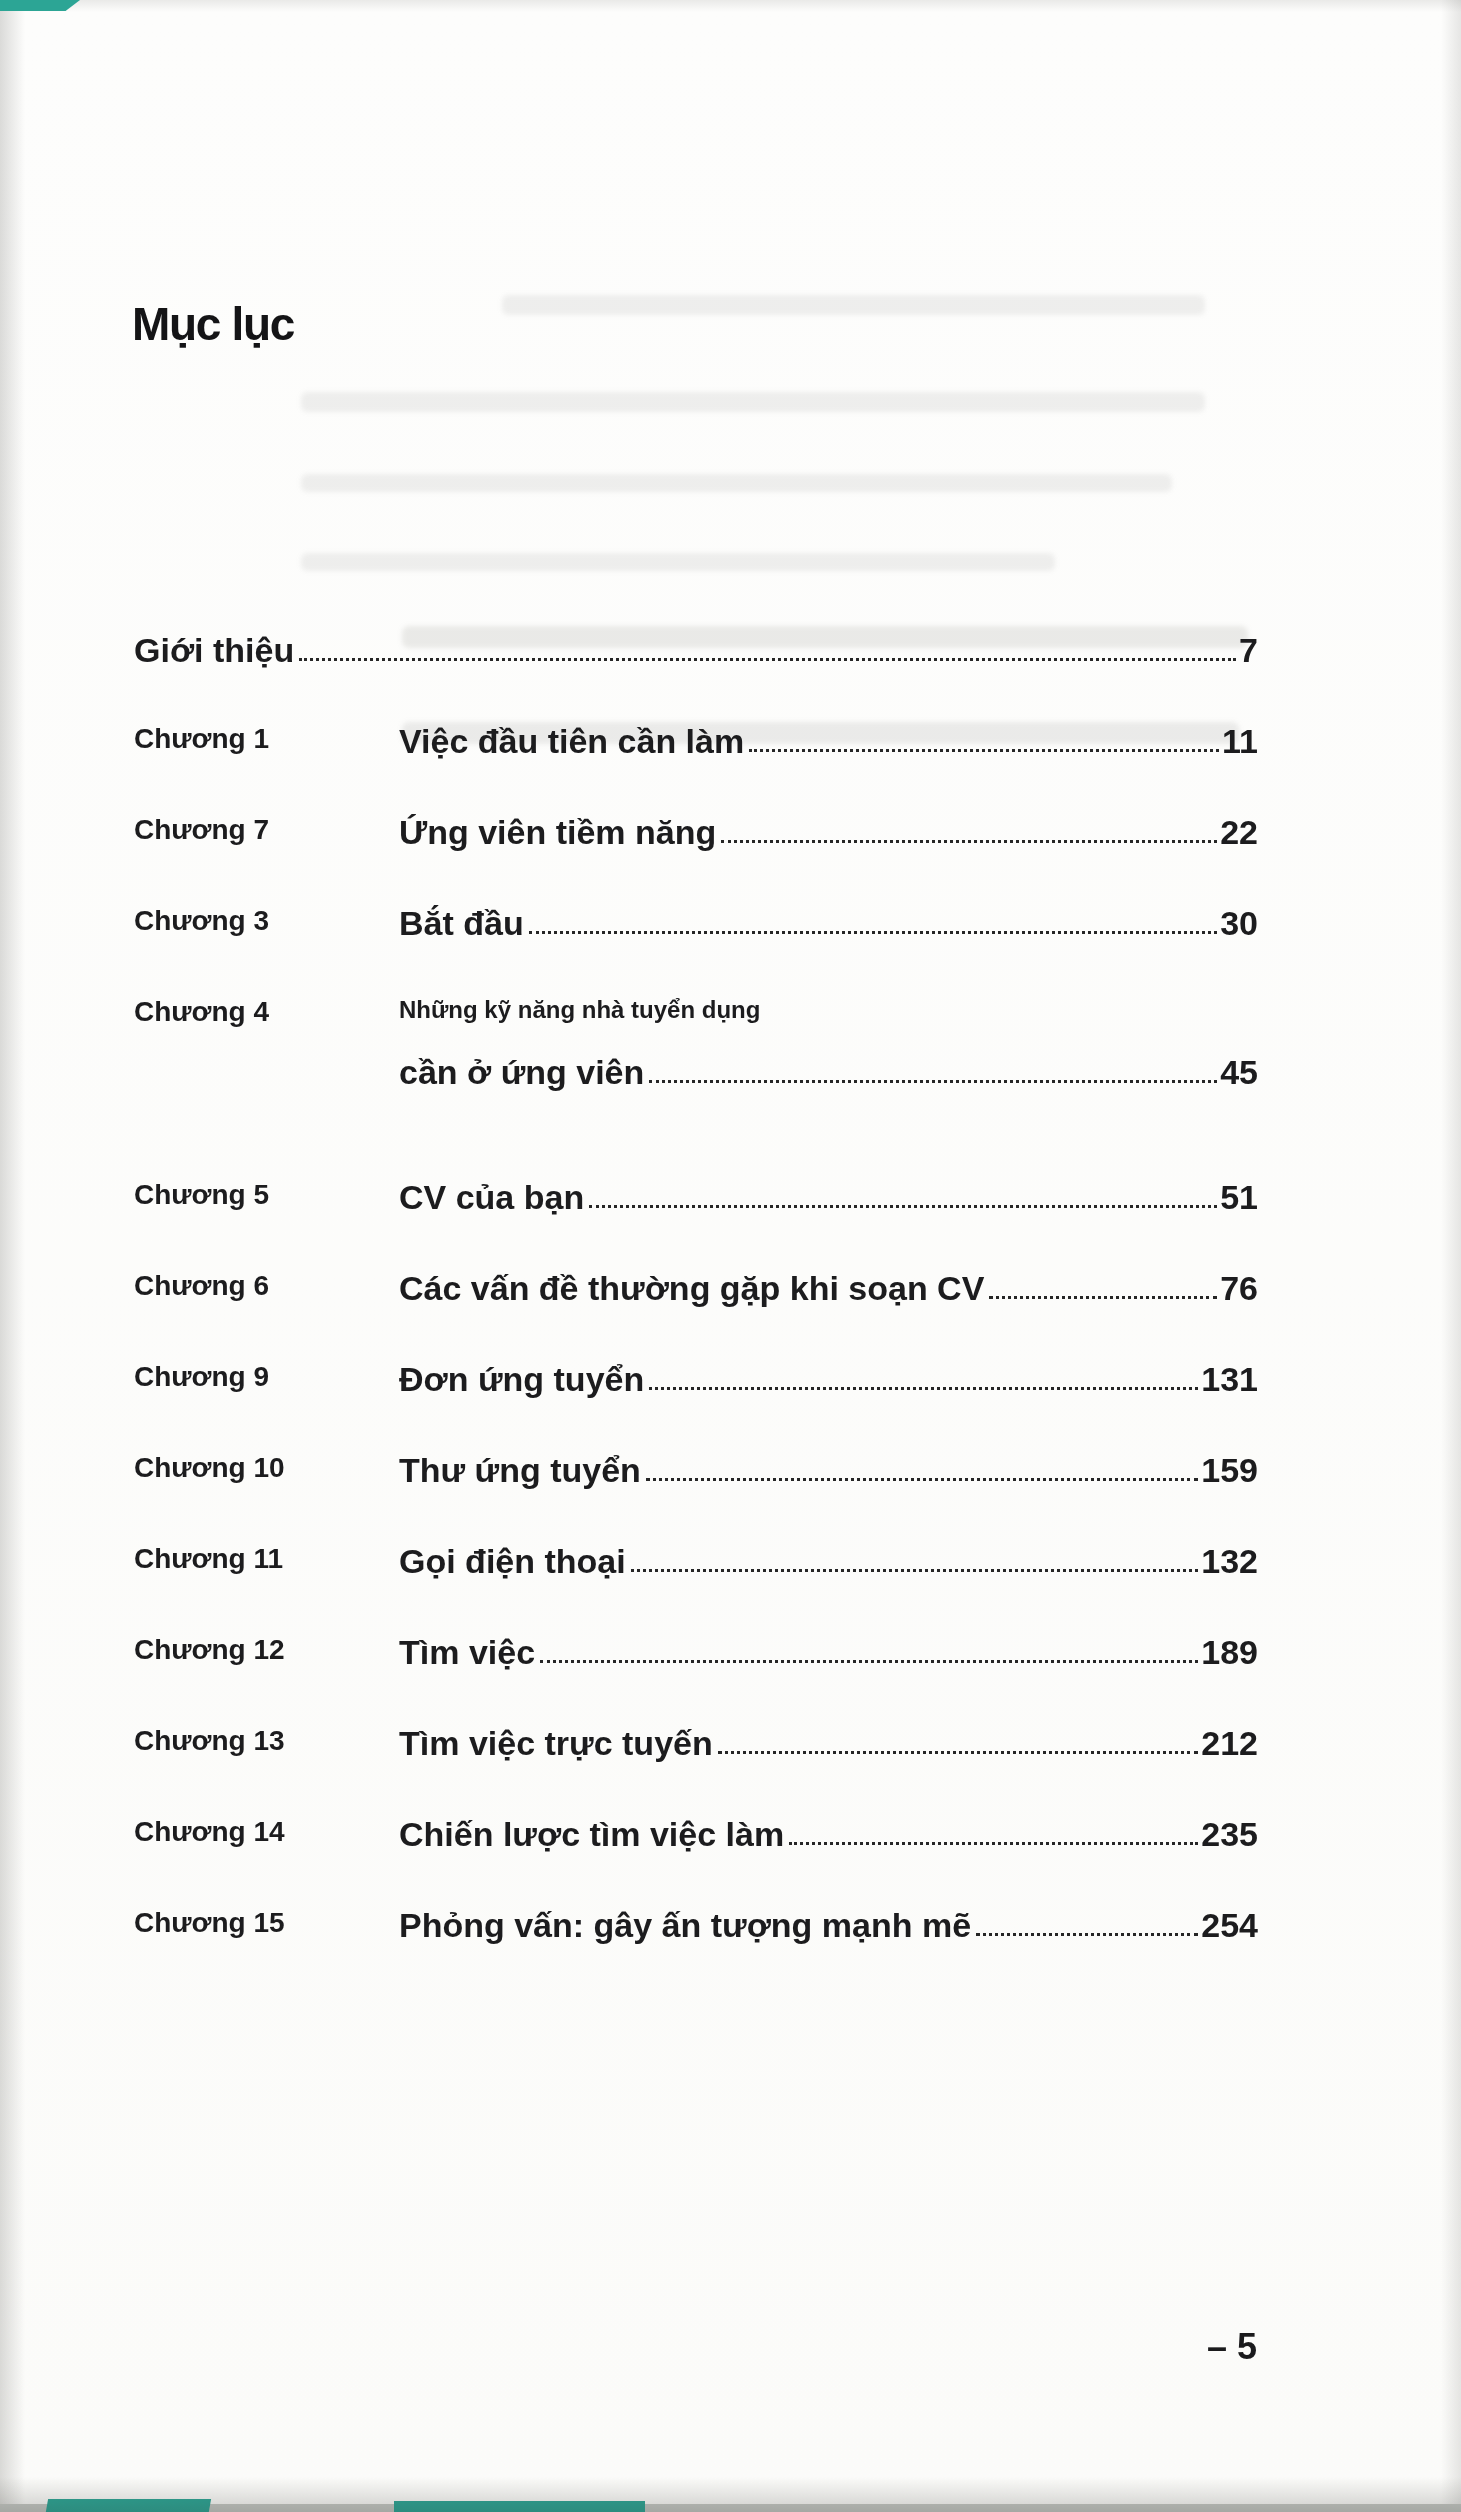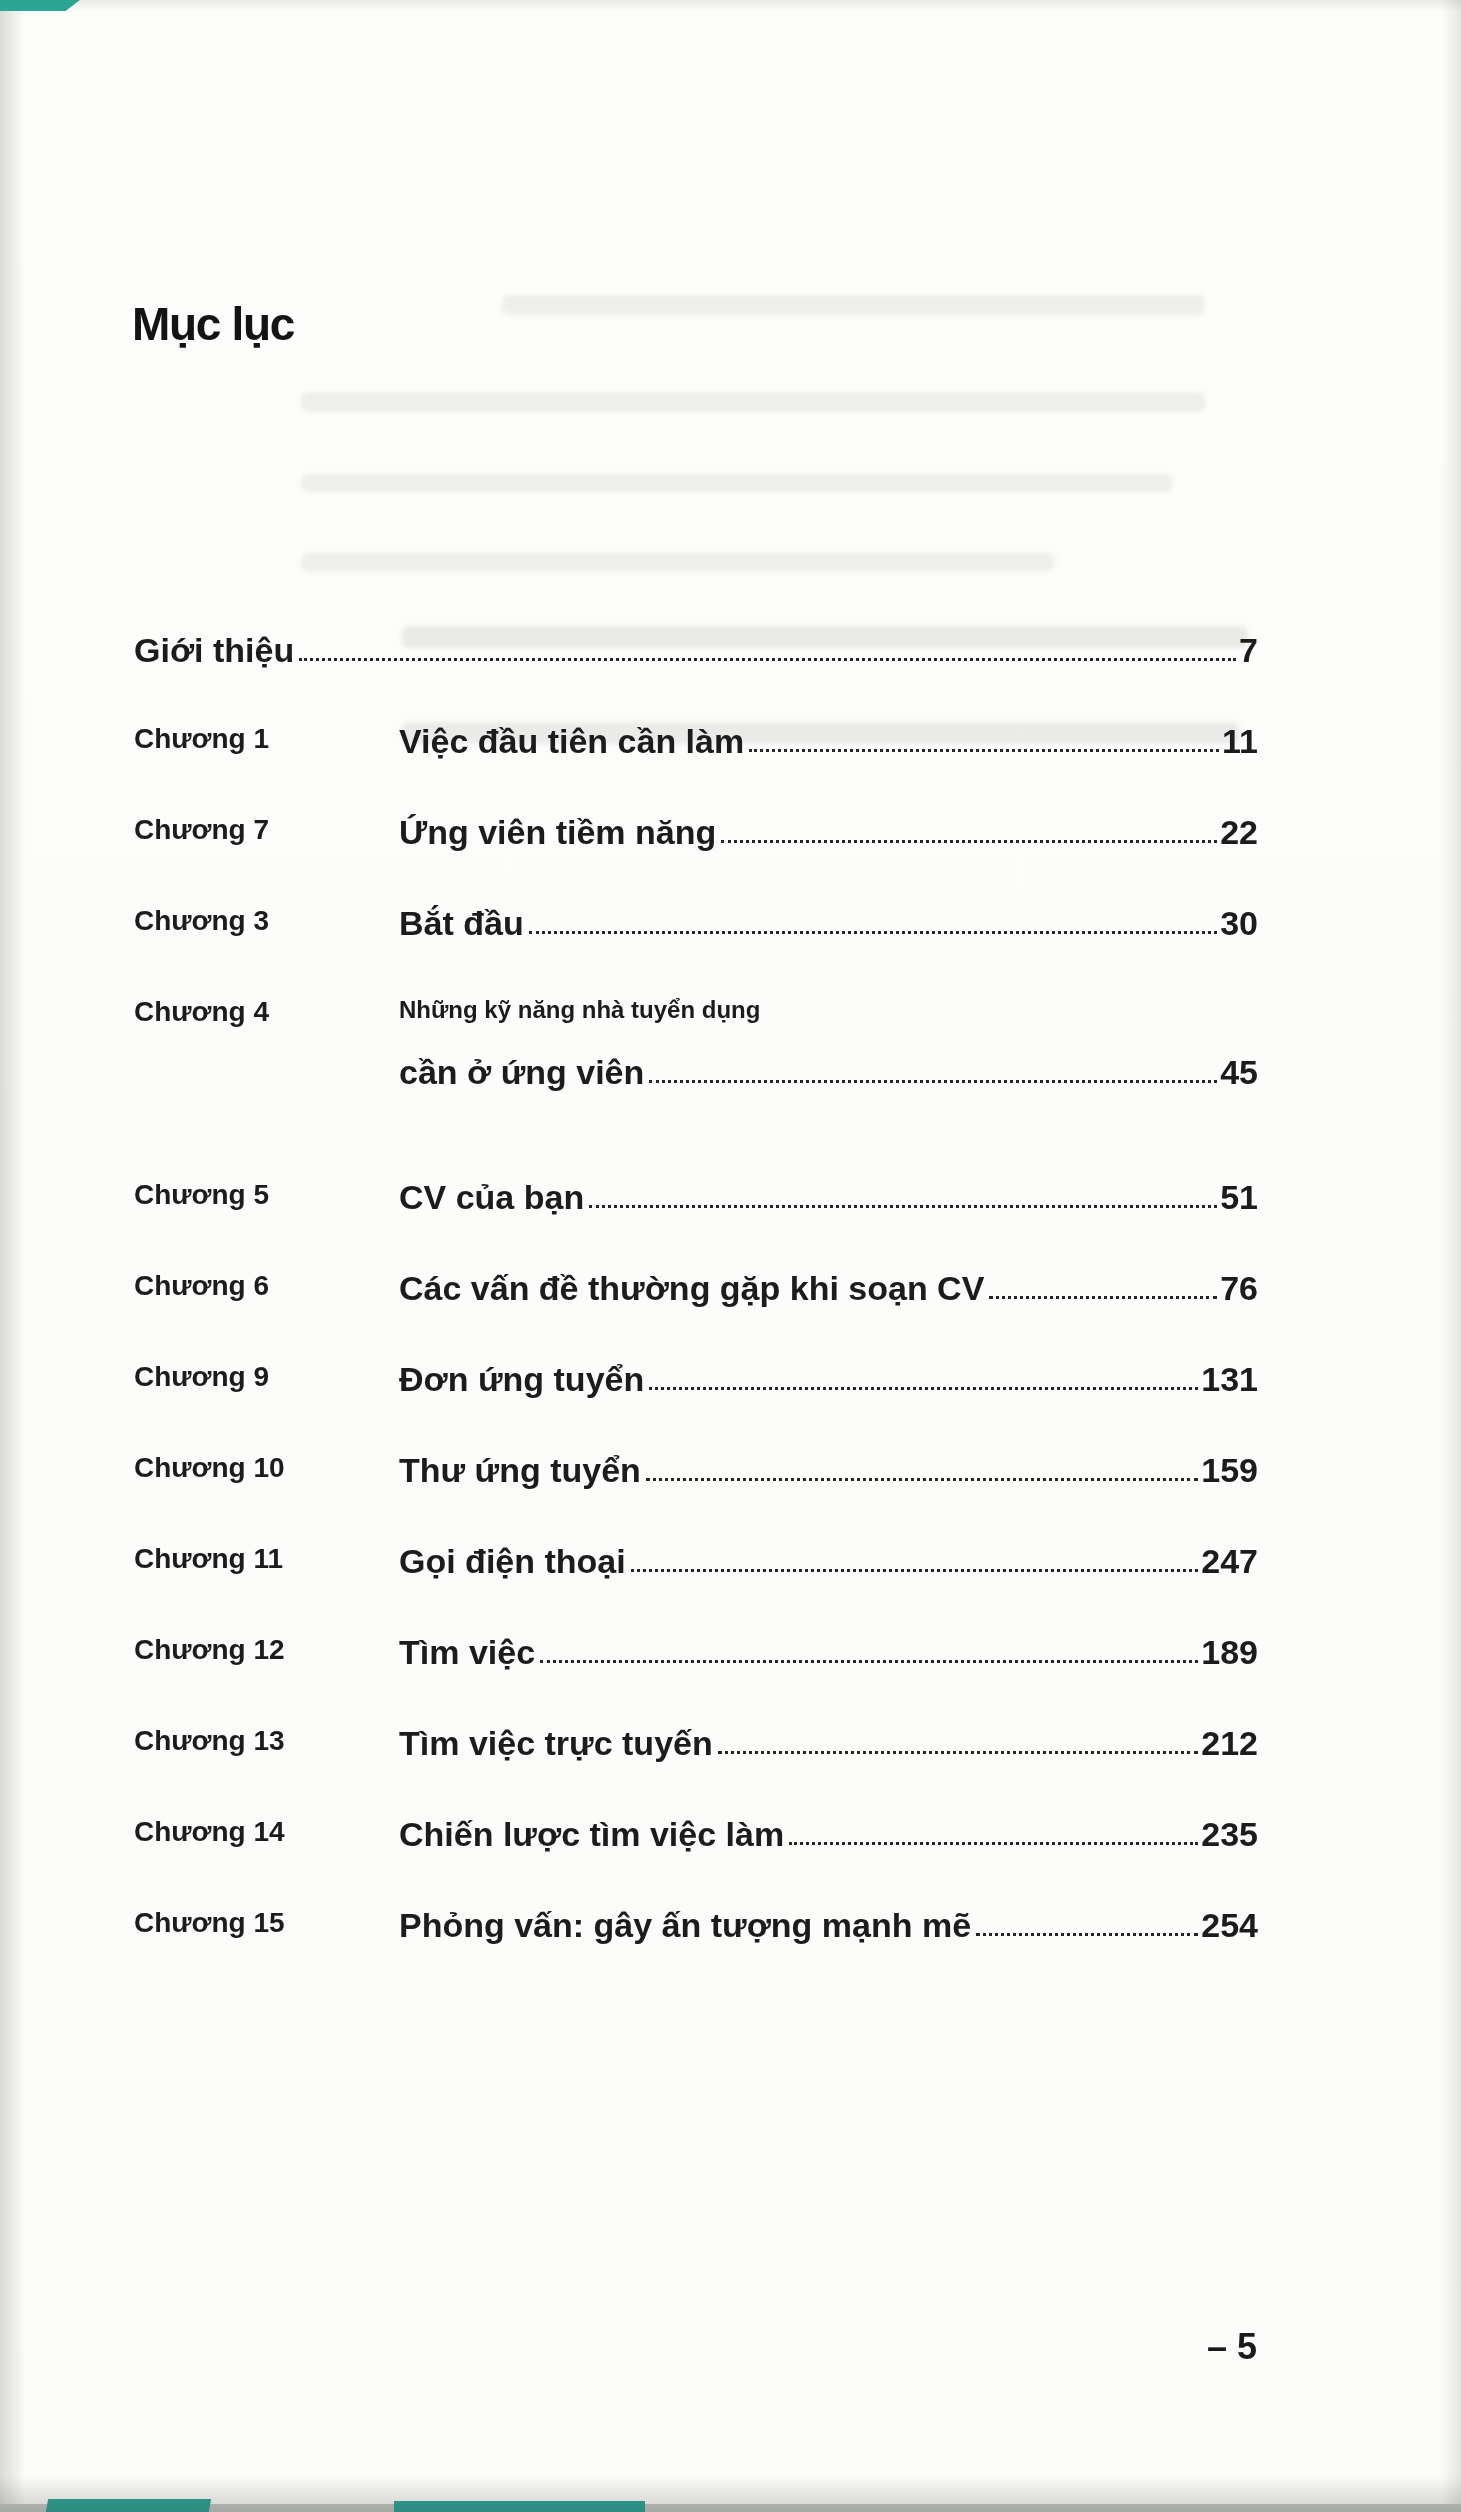--- a/index.html
+++ b/index.html
@@ -150,21 +150,21 @@
             <span class="pagenum">159</span>
           </div>
         </div>
       </div>
       <div class="toc-row">
         <div class="chapter">Chương 11</div>
         <div class="entry-body">
           <div class="entry-line">
             <span class="title-text">Gọi điện thoại</span>
             <span class="dots"></span>
-            <span class="pagenum">247</span>
+            <span class="pagenum">132</span>
           </div>
         </div>
       </div>
       <div class="toc-row">
         <div class="chapter">Chương 12</div>
         <div class="entry-body">
           <div class="entry-line">
             <span class="title-text">Tìm việc</span>
             <span class="dots"></span>
             <span class="pagenum">189</span>

